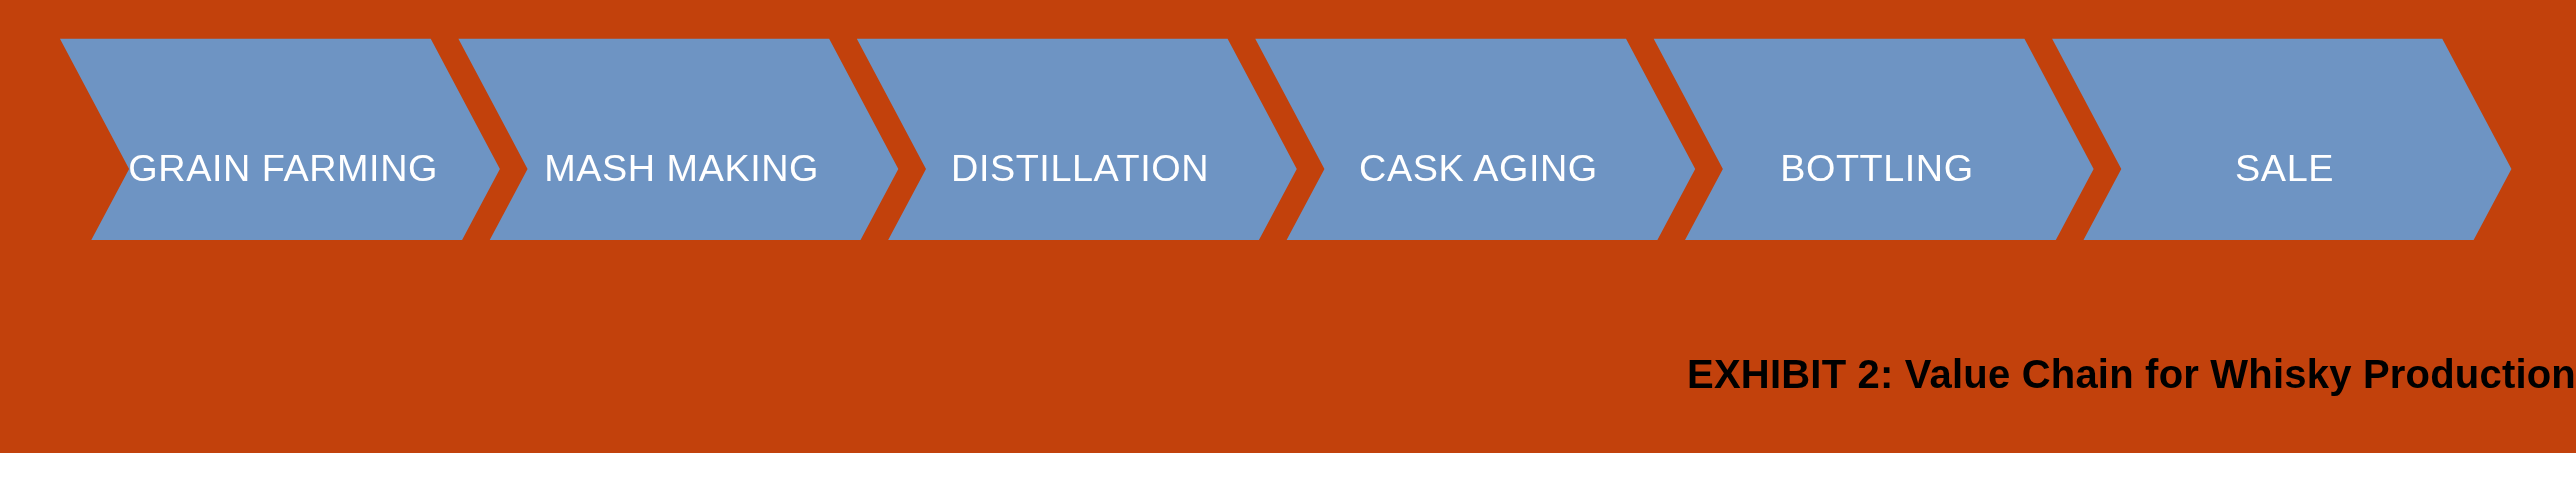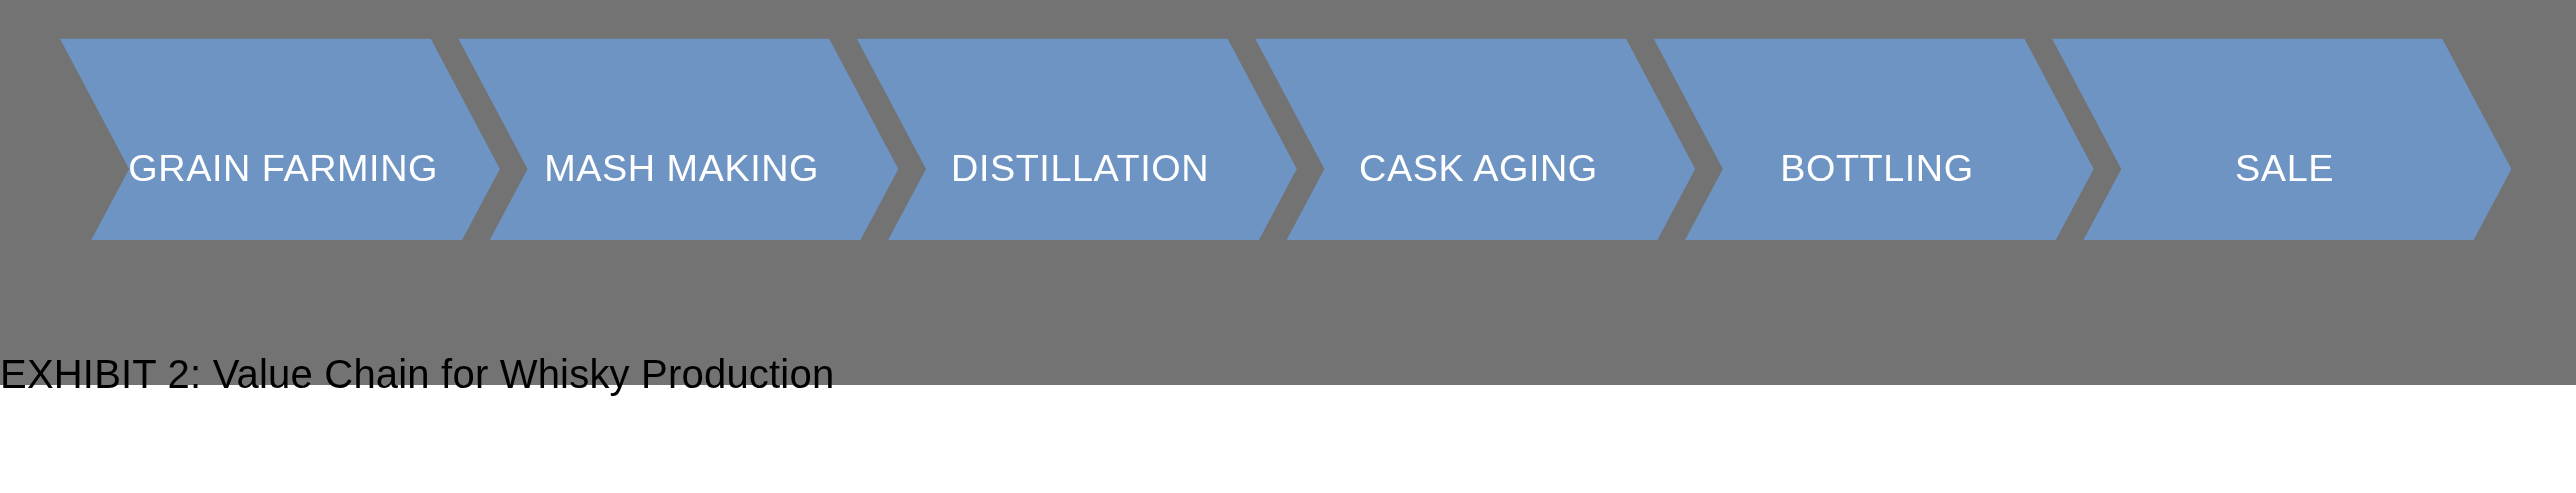--- a/index.html
+++ b/index.html
@@ -9,22 +9,22 @@
   }
   body {
     width: 2576px;
     height: 493px;
     font-family: "Liberation Sans", sans-serif;
     overflow: hidden;
   }
   #canvas {
     position: relative;
     width: 2576px;
-    height: 385px;
-    background: #737373;
+    height: 453px;
+    background: #c2410c;
   }
   #chain {
     position: absolute;
     left: 0;
     top: 0;
     width: 2576px;
     height: 240px;
   }
   .chev-label {
     fill: #ffffff;
@@ -33,24 +33,24 @@
     font-weight: 400;
     letter-spacing: 0.6px;
     dominant-baseline: middle;
     text-anchor: middle;
   }
   #caption {
     position: absolute;
     left: 0;
     top: 352px;
     width: 2576px;
-    text-align: left;
+    text-align: right;
     font-family: "Liberation Sans", sans-serif;
     font-size: 40px;
-    font-weight: normal;
+    font-weight: bold;
     color: #000000;
     letter-spacing: 0.2px;
     white-space: nowrap;
   }
 </style>
 </head>
 <body>
 
 <div id="canvas">
 

